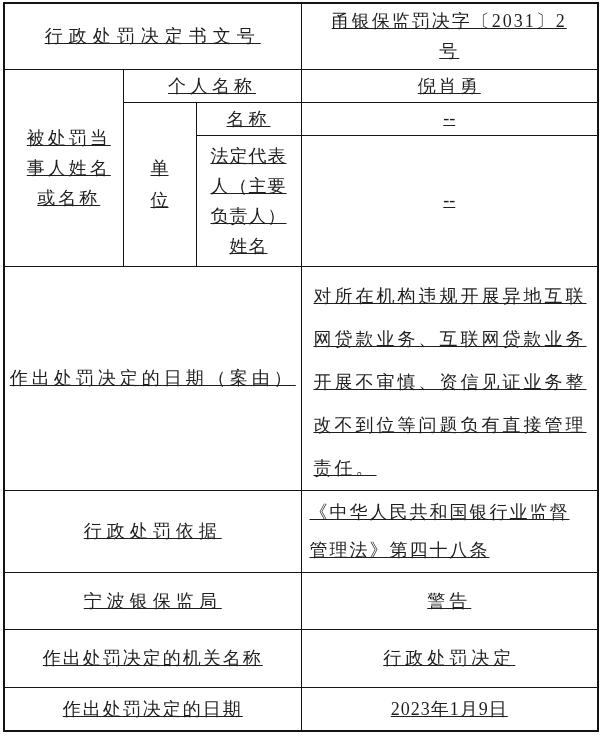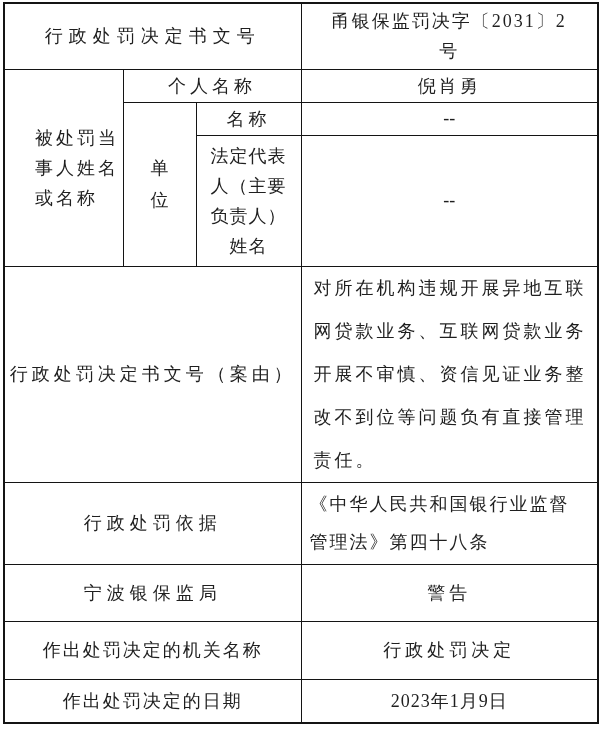--- a/index.html
+++ b/index.html
@@ -11,20 +11,21 @@
   body {
     font-family: "Liberation Serif", "DejaVu Serif", serif;
     color: #1f1f1f;
   }
   table.penalty {
     border-collapse: collapse;
     table-layout: fixed;
     width: 594px;
     margin: 2px 0 0 3px;
     border: 2px solid #141414;
+    text-decoration: underline;
   }
   td {
     border: 1px solid #141414;
     text-align: center;
     vertical-align: middle;
     font-size: 18px;
     padding: 0;
     overflow: hidden;
   }
   
@@ -45,22 +46,22 @@
   .lh38 { line-height: 38px; }
   .lh43 { line-height: 43px; }
 
   .ls1 { letter-spacing: 1px; }
   .ls2 { letter-spacing: 2px; }
   .ls3 { letter-spacing: 3px; }
   .ls4 { letter-spacing: 4px; }
   .ls5 { letter-spacing: 5px; }
   .ls6 { letter-spacing: 6px; }
 
-  .party-label   { padding-left: 30px; text-align: left; }
-  .facts-value   { padding: 0 5px 0 12px; }
+  .party-label   { padding-left: 10px; text-align: center; }
+  .facts-value   { padding: 8px 5px 0 12px; }
   .basis-value   { padding: 0 4px 0 8px; }
 </style>
 </head>
 <body>
 
 <table class="penalty">
   <colgroup>
     <col style="width:119px">
     <col style="width:73px">
     <col style="width:105px">
@@ -91,21 +92,21 @@
 
   <tr class="r4">
     <td class="pre lh30 ls1">法定代表
 人（主要
 负责人）
 姓名</td>
     <td>--</td>
   </tr>
 
   <tr class="r5">
-    <td colspan="3" class="ls4">行政处罚决定书文号（案由）</td>
+    <td colspan="3" class="ls4">作出处罚决定的日期（案由）</td>
     <td class="pre left lh43 ls3 facts-value">对所在机构违规开展异地互联
 网贷款业务、互联网贷款业务
 开展不审慎、资信见证业务整
 改不到位等问题负有直接管理
 责任。</td>
   </tr>
 
   <tr class="r6">
     <td colspan="3" class="ls5">行政处罚依据</td>
     <td class="pre left lh38 ls2 basis-value">《中华人民共和国银行业监督

